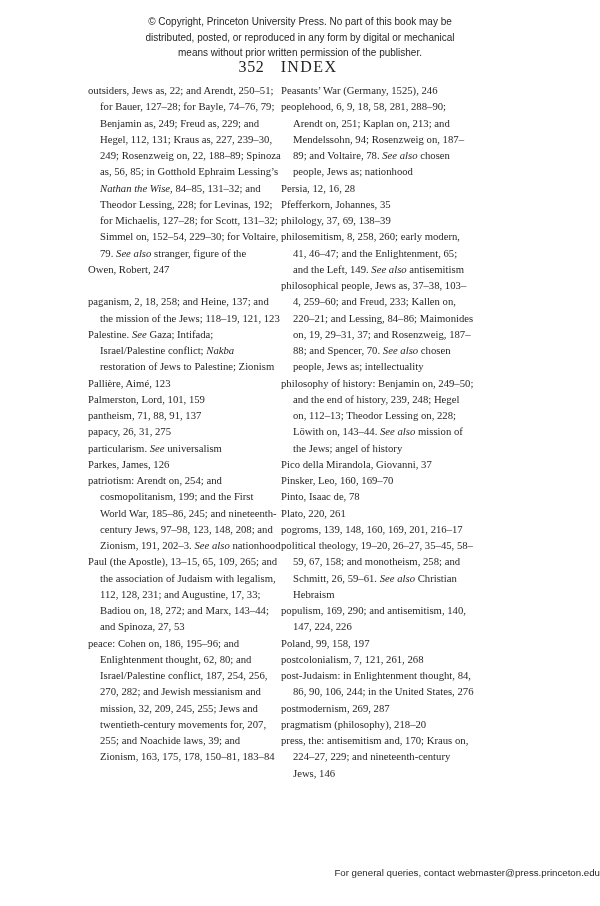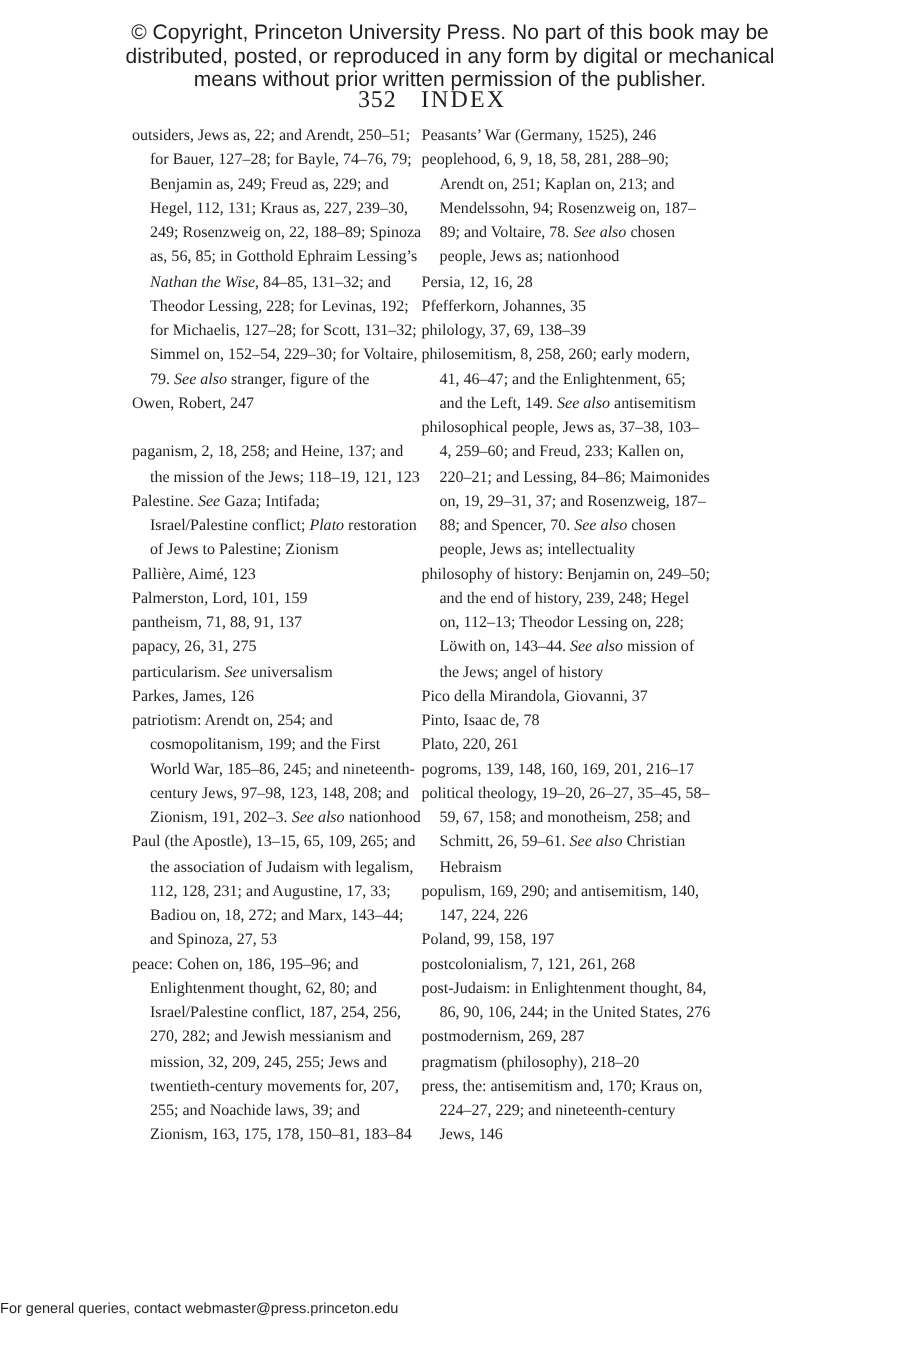--- a/index.html
+++ b/index.html
@@ -21,21 +21,21 @@
     height: 906px;
     box-sizing: border-box;
   }
   .copyright {
     position: absolute;
     top: 14px;
     left: 0;
     width: 600px;
     text-align: center;
     font-family: "Liberation Sans", sans-serif;
-    font-size: 14px;
+    font-size: 10px;
     line-height: 15.5px;
     color: #231f20;
   }
   .copyright-line {
     display: block;
   }
   .running-head {
     position: absolute;
     top: 58px;
     left: 0;
@@ -72,21 +72,21 @@
     margin-top: 16.25px;
   }
   .it {
     font-style: italic;
   }
   .footer {
     position: absolute;
     bottom: 28px;
     left: 0;
     width: 600px;
-    text-align: left;
+    text-align: right;
     font-family: "Liberation Sans", sans-serif;
     font-size: 9.7px;
     color: #231f20;
   }
 </style>
 </head>
 <body>
 
 <div class="page">
 
@@ -98,41 +98,42 @@
 
   <div class="running-head">
     <span class="folio">352</span>&nbsp;&nbsp;&nbsp;<span>INDEX</span>
   </div>
 
   <div class="columns">
     <div class="column" id="col-0">
         <p class="entry"><span>outsiders, Jews as, 22; and Arendt, 250–51; for Bauer, 127–28; for Bayle, 74–76, 79; Benjamin as, 249; Freud as, 229; and Hegel, 112, 131; Kraus as, 227, 239–30, 249; Rosenzweig on, 22, 188–89; Spinoza as, 56, 85; in Gotthold Ephraim Lessing’s </span><span class="it">Nathan the Wise</span><span>, 84–85, 131–32; and Theodor Lessing, 228; for Levinas, 192; for Michaelis, 127–28; for Scott, 131–32; Simmel on, 152–54, 229–30; for Voltaire, 79. </span><span class="it">See also</span><span> stranger, figure of the</span></p>
         <p class="entry"><span>Owen, Robert, 247</span></p>
         <p class="entry gap"><span>paganism, 2, 18, 258; and Heine, 137; and the mission of the Jews; 118–19, 121, 123</span></p>
-        <p class="entry"><span>Palestine. </span><span class="it">See</span><span> Gaza; Intifada; Israel/Palestine conflict; </span><span class="it">Plato</span><span> restoration of Jews to Palestine; Zionism</span></p>
+        <p class="entry"><span>Palestine. </span><span class="it">See</span><span> Gaza; Intifada; Israel/Palestine conflict; </span><span class="it">Nakba</span><span> restoration of Jews to Palestine; Zionism</span></p>
         <p class="entry"><span>Pallière, Aimé, 123</span></p>
         <p class="entry"><span>Palmerston, Lord, 101, 159</span></p>
         <p class="entry"><span>pantheism, 71, 88, 91, 137</span></p>
         <p class="entry"><span>papacy, 26, 31, 275</span></p>
         <p class="entry"><span>particularism. </span><span class="it">See</span><span> universalism</span></p>
         <p class="entry"><span>Parkes, James, 126</span></p>
         <p class="entry"><span>patriotism: Arendt on, 254; and cosmopolitanism, 199; and the First World War, 185–86, 245; and nineteenth-century Jews, 97–98, 123, 148, 208; and Zionism, 191, 202–3. </span><span class="it">See also</span><span> nationhood</span></p>
         <p class="entry"><span>Paul (the Apostle), 13–15, 65, 109, 265; and the association of Judaism with legalism, 112, 128, 231; and Augustine, 17, 33; Badiou on, 18, 272; and Marx, 143–44; and Spinoza, 27, 53</span></p>
         <p class="entry"><span>peace: Cohen on, 186, 195–96; and Enlightenment thought, 62, 80; and Israel/Palestine conflict, 187, 254, 256, 270, 282; and Jewish messianism and mission, 32, 209, 245, 255; Jews and twentieth-century movements for, 207, 255; and Noachide laws, 39; and Zionism, 163, 175, 178, 150–81, 183–84</span></p>
       </div>
     <div class="column" id="col-1">
         <p class="entry"><span>Peasants’ War (Germany, 1525), 246</span></p>
         <p class="entry"><span>peoplehood, 6, 9, 18, 58, 281, 288–90; Arendt on, 251; Kaplan on, 213; and Mendelssohn, 94; Rosenzweig on, 187–89; and Voltaire, 78. </span><span class="it">See also</span><span> chosen people, Jews as; nationhood</span></p>
         <p class="entry"><span>Persia, 12, 16, 28</span></p>
         <p class="entry"><span>Pfefferkorn, Johannes, 35</span></p>
         <p class="entry"><span>philology, 37, 69, 138–39</span></p>
         <p class="entry"><span>philosemitism, 8, 258, 260; early modern, 41, 46–47; and the Enlightenment, 65; and the Left, 149. </span><span class="it">See also</span><span> antisemitism</span></p>
         <p class="entry"><span>philosophical people, Jews as, 37–38, 103–4, 259–60; and Freud, 233; Kallen on, 220–21; and Lessing, 84–86; Maimonides on, 19, 29–31, 37; and Rosenzweig, 187–88; and Spencer, 70. </span><span class="it">See also</span><span> chosen people, Jews as; intellectuality</span></p>
         <p class="entry"><span>philosophy of history: Benjamin on, 249–50; and the end of history, 239, 248; Hegel on, 112–13; Theodor Lessing on, 228; Löwith on, 143–44. </span><span class="it">See also</span><span> mission of the Jews; angel of history</span></p>
         <p class="entry"><span>Pico della Mirandola, Giovanni, 37</span></p>
+        <p class="entry"><span>Pinsker, Leo, 160, 169–70</span></p>
         <p class="entry"><span>Pinto, Isaac de, 78</span></p>
         <p class="entry"><span>Plato, 220, 261</span></p>
         <p class="entry"><span>pogroms, 139, 148, 160, 169, 201, 216–17</span></p>
         <p class="entry"><span>political theology, 19–20, 26–27, 35–45, 58–59, 67, 158; and monotheism, 258; and Schmitt, 26, 59–61. </span><span class="it">See also</span><span> Christian Hebraism</span></p>
         <p class="entry"><span>populism, 169, 290; and antisemitism, 140, 147, 224, 226</span></p>
         <p class="entry"><span>Poland, 99, 158, 197</span></p>
         <p class="entry"><span>postcolonialism, 7, 121, 261, 268</span></p>
         <p class="entry"><span>post-Judaism: in Enlightenment thought, 84, 86, 90, 106, 244; in the United States, 276</span></p>
         <p class="entry"><span>postmodernism, 269, 287</span></p>
         <p class="entry"><span>pragmatism (philosophy), 218–20</span></p>

